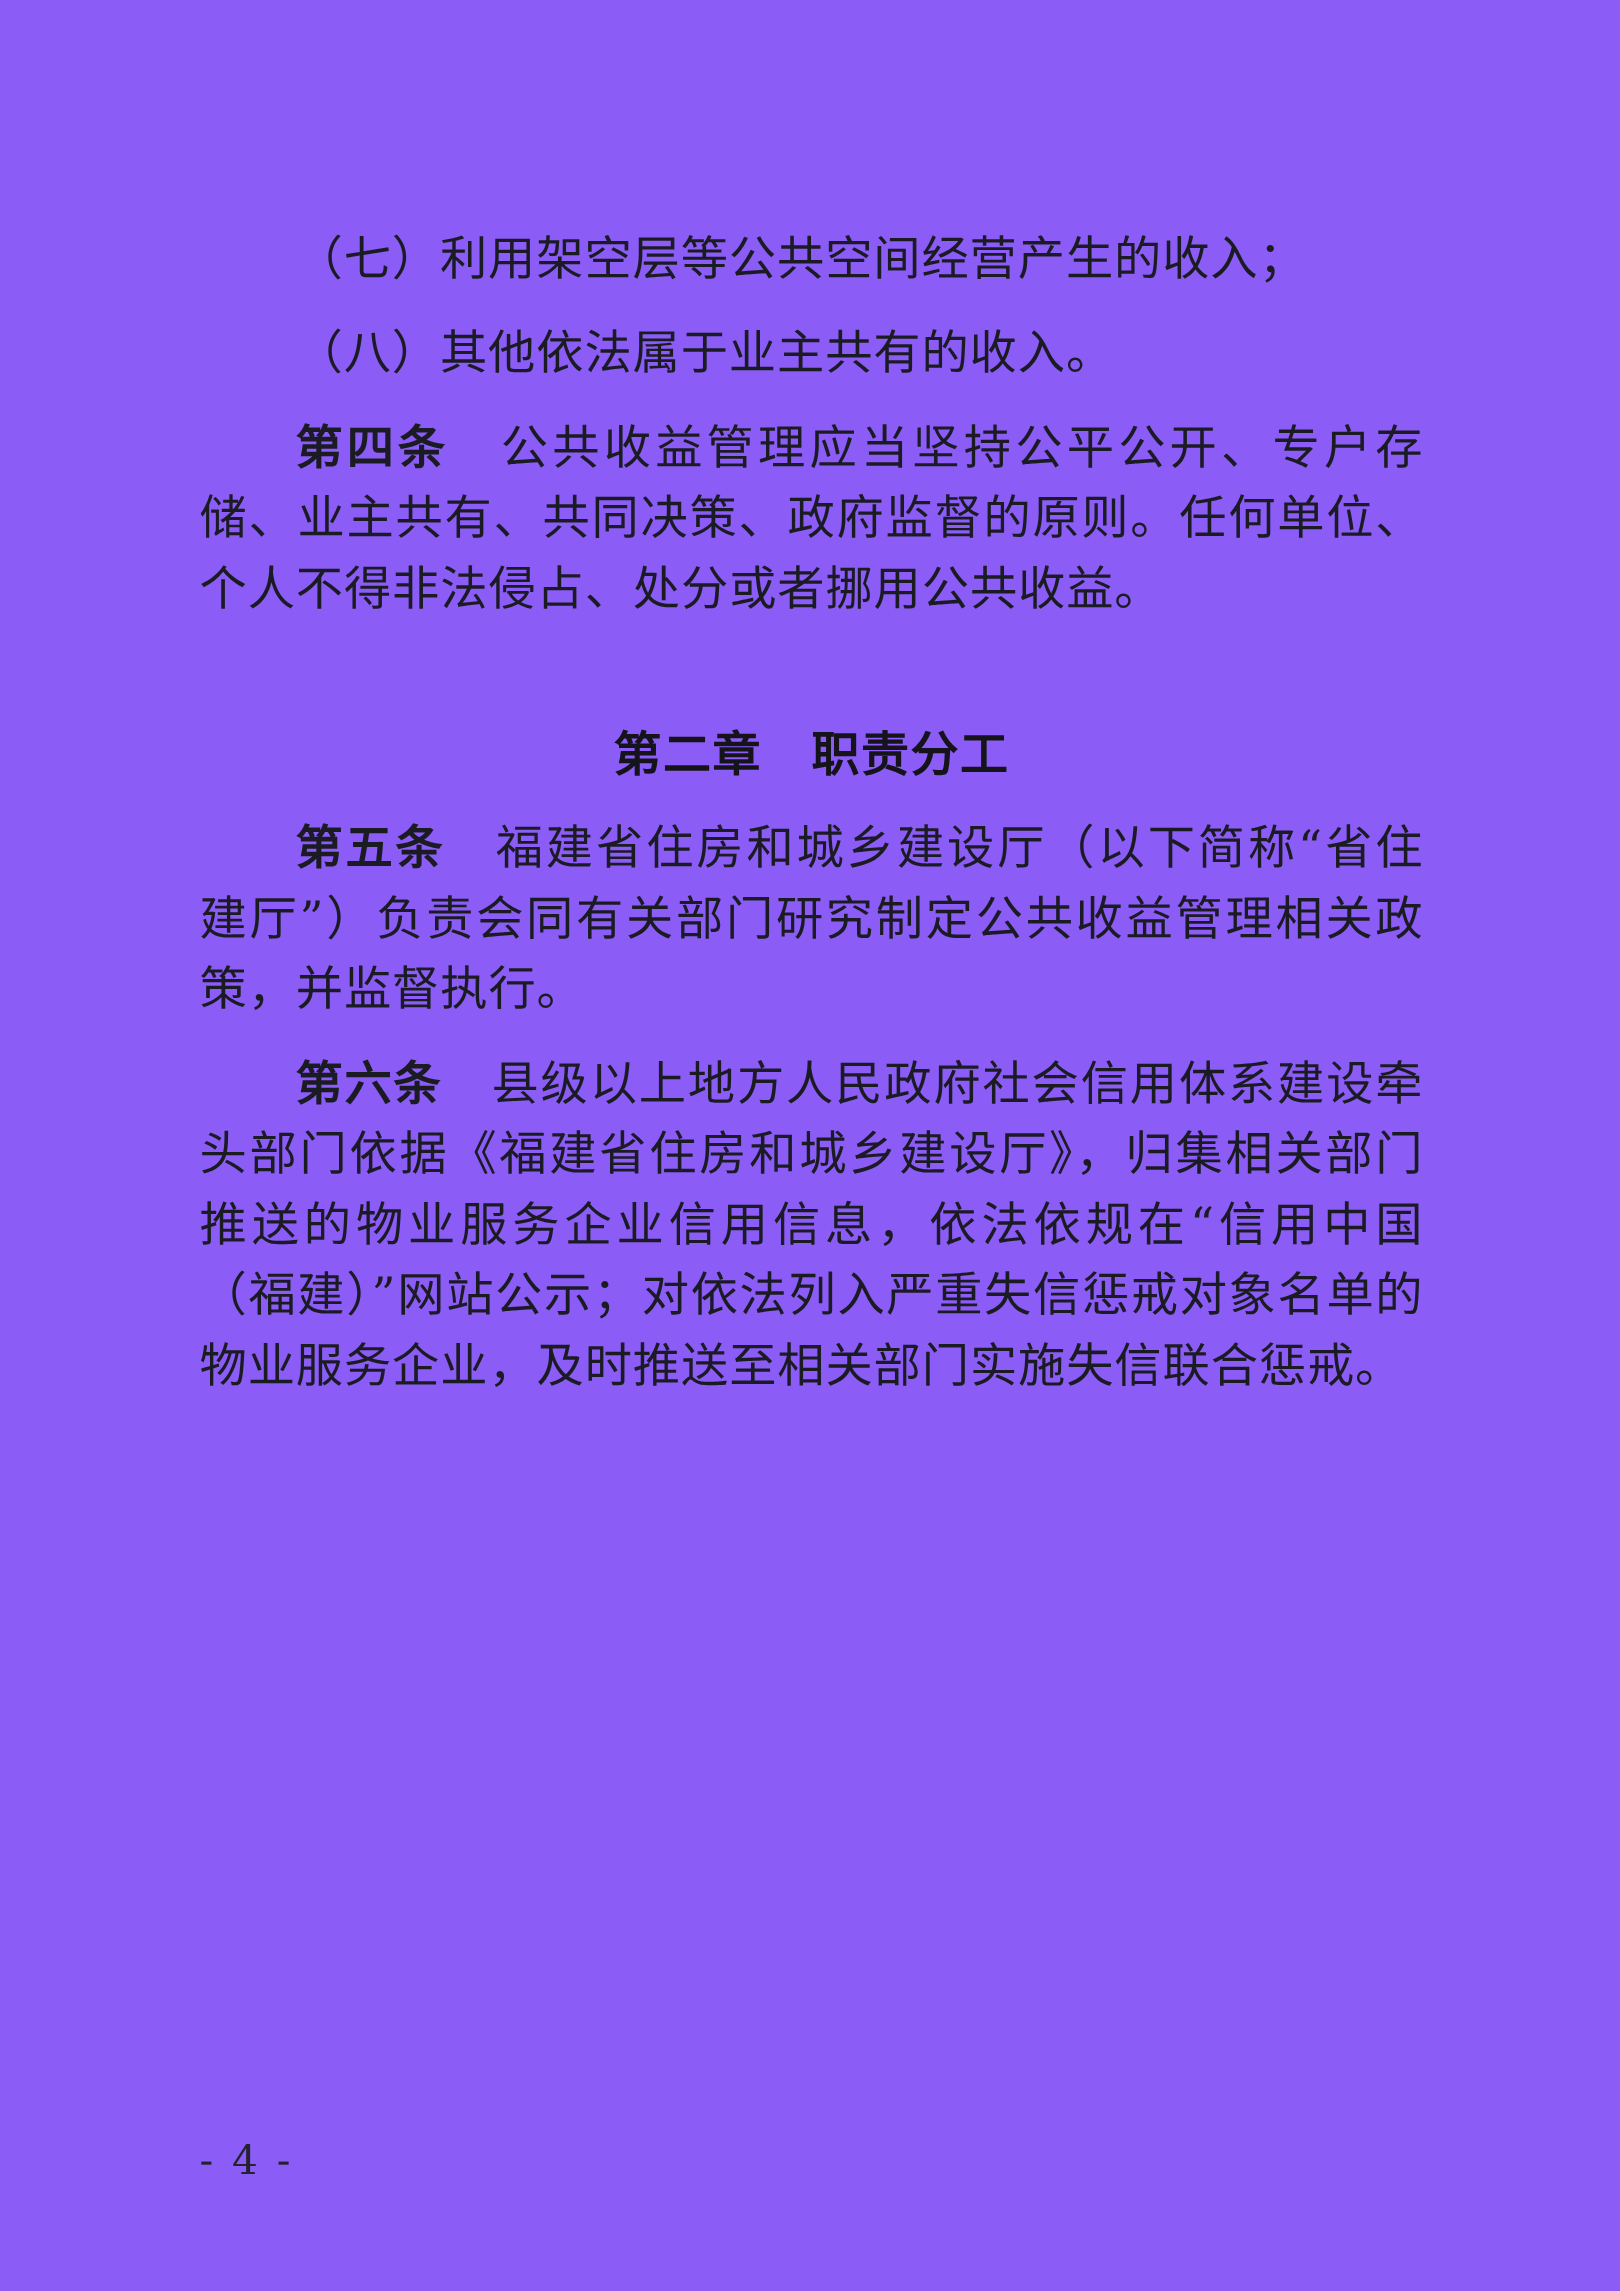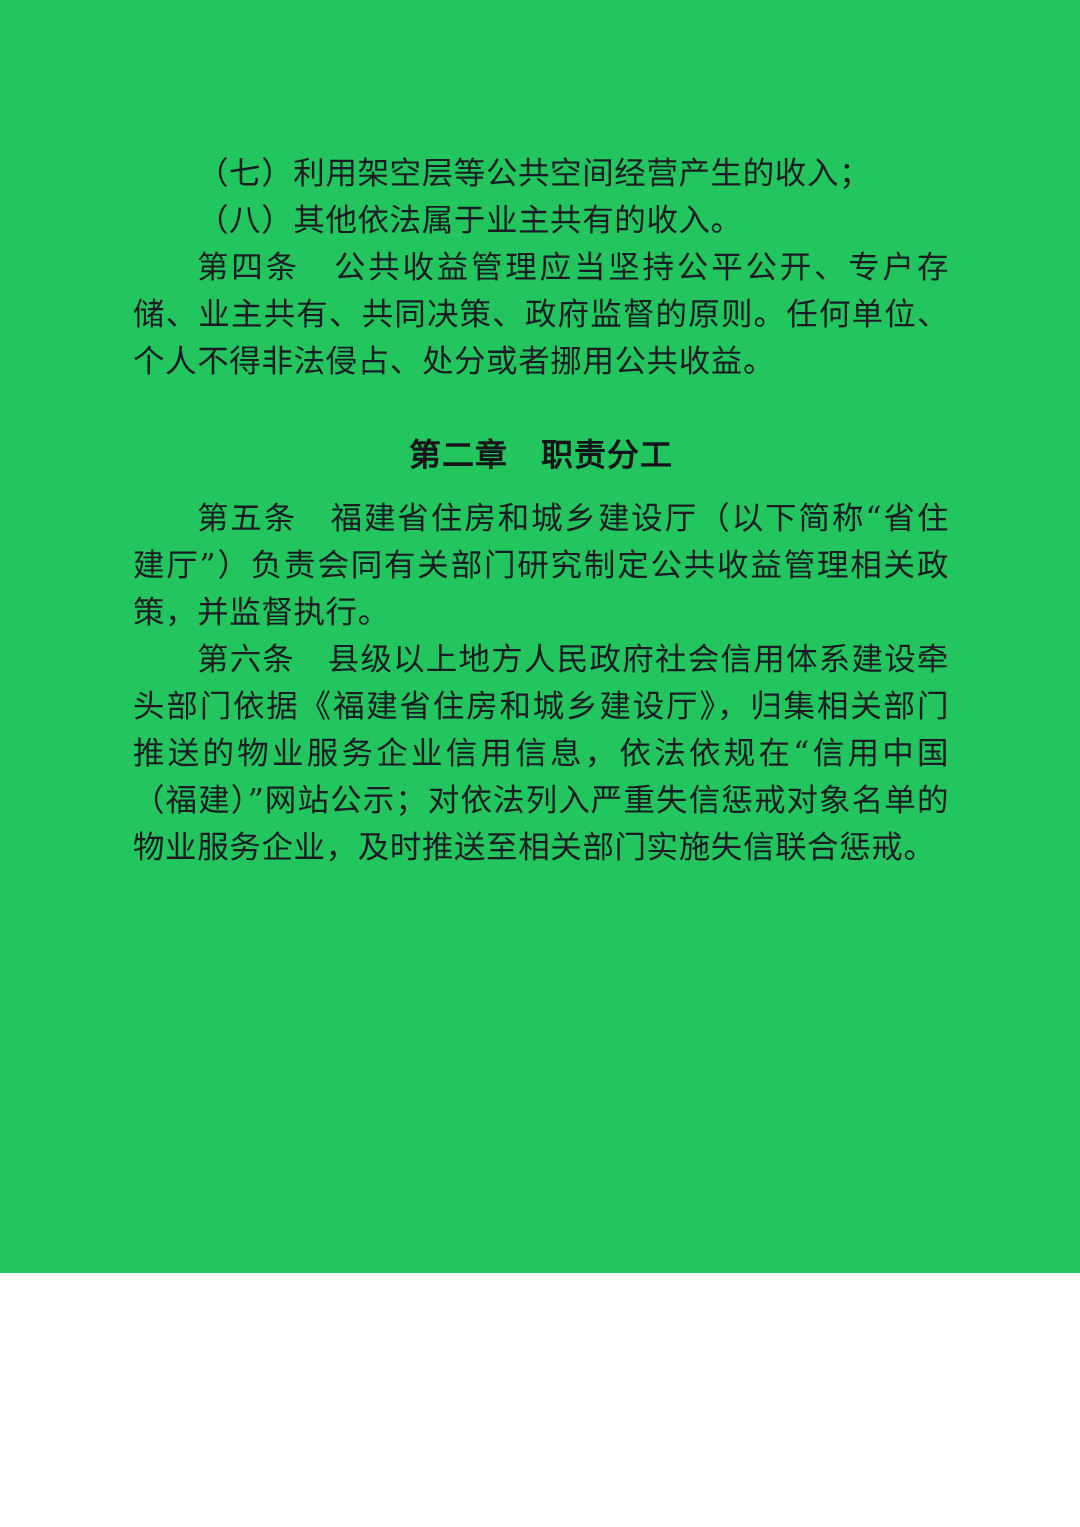--- a/index.html
+++ b/index.html
@@ -5,23 +5,23 @@
 <style>
   html, body {
     margin: 0;
     padding: 0;
     background: #ffffff;
   }
 
   .page {
     position: relative;
     width: 1080px;
-    height: 1273px;
+    height: 1527px;
     margin: 0 auto;
-    background: #22c55e;
+    background: #8b5cf6;
     overflow: hidden;
     font-family: "DejaVu Serif", "Liberation Serif", serif;
     color: #1c1c22;
   }
 
   .content {
     position: absolute;
     left: 133px;
     top: 150px;
     width: 816px;
@@ -34,52 +34,52 @@
     line-height: 47px;
     letter-spacing: 0.6px;
     text-align: justify;
     text-justify: inter-character;
     color: #1b1b24;
     margin: 0;
     white-space: normal;
   }
 
   .para + .para {
-    margin-top: 0;
+    margin-top: 16px;
   }
 
   
   .indent2 {
     text-indent: 64px;
     margin-top: 16px;
   }
 
   
   .listline {
     text-indent: 64px;
     text-align: left;
   }
 
   
   .art {
     font-family: "DejaVu Sans", "Liberation Sans", sans-serif;
-    font-weight: normal;
+    font-weight: bold;
     letter-spacing: 0.5px;
   }
 
   
   .chapter {
     font-family: "DejaVu Sans", "Liberation Sans", sans-serif;
     font-weight: bold;
     font-size: 32px;
     line-height: 47px;
     text-align: center;
     letter-spacing: 1px;
     color: #14141a;
-    margin: 0;
+    margin: 16px;
   }
 
   .spacer-line {
     height: 47px;
   }
 
   
   .footer {
     position: absolute;
     left: 133px;

